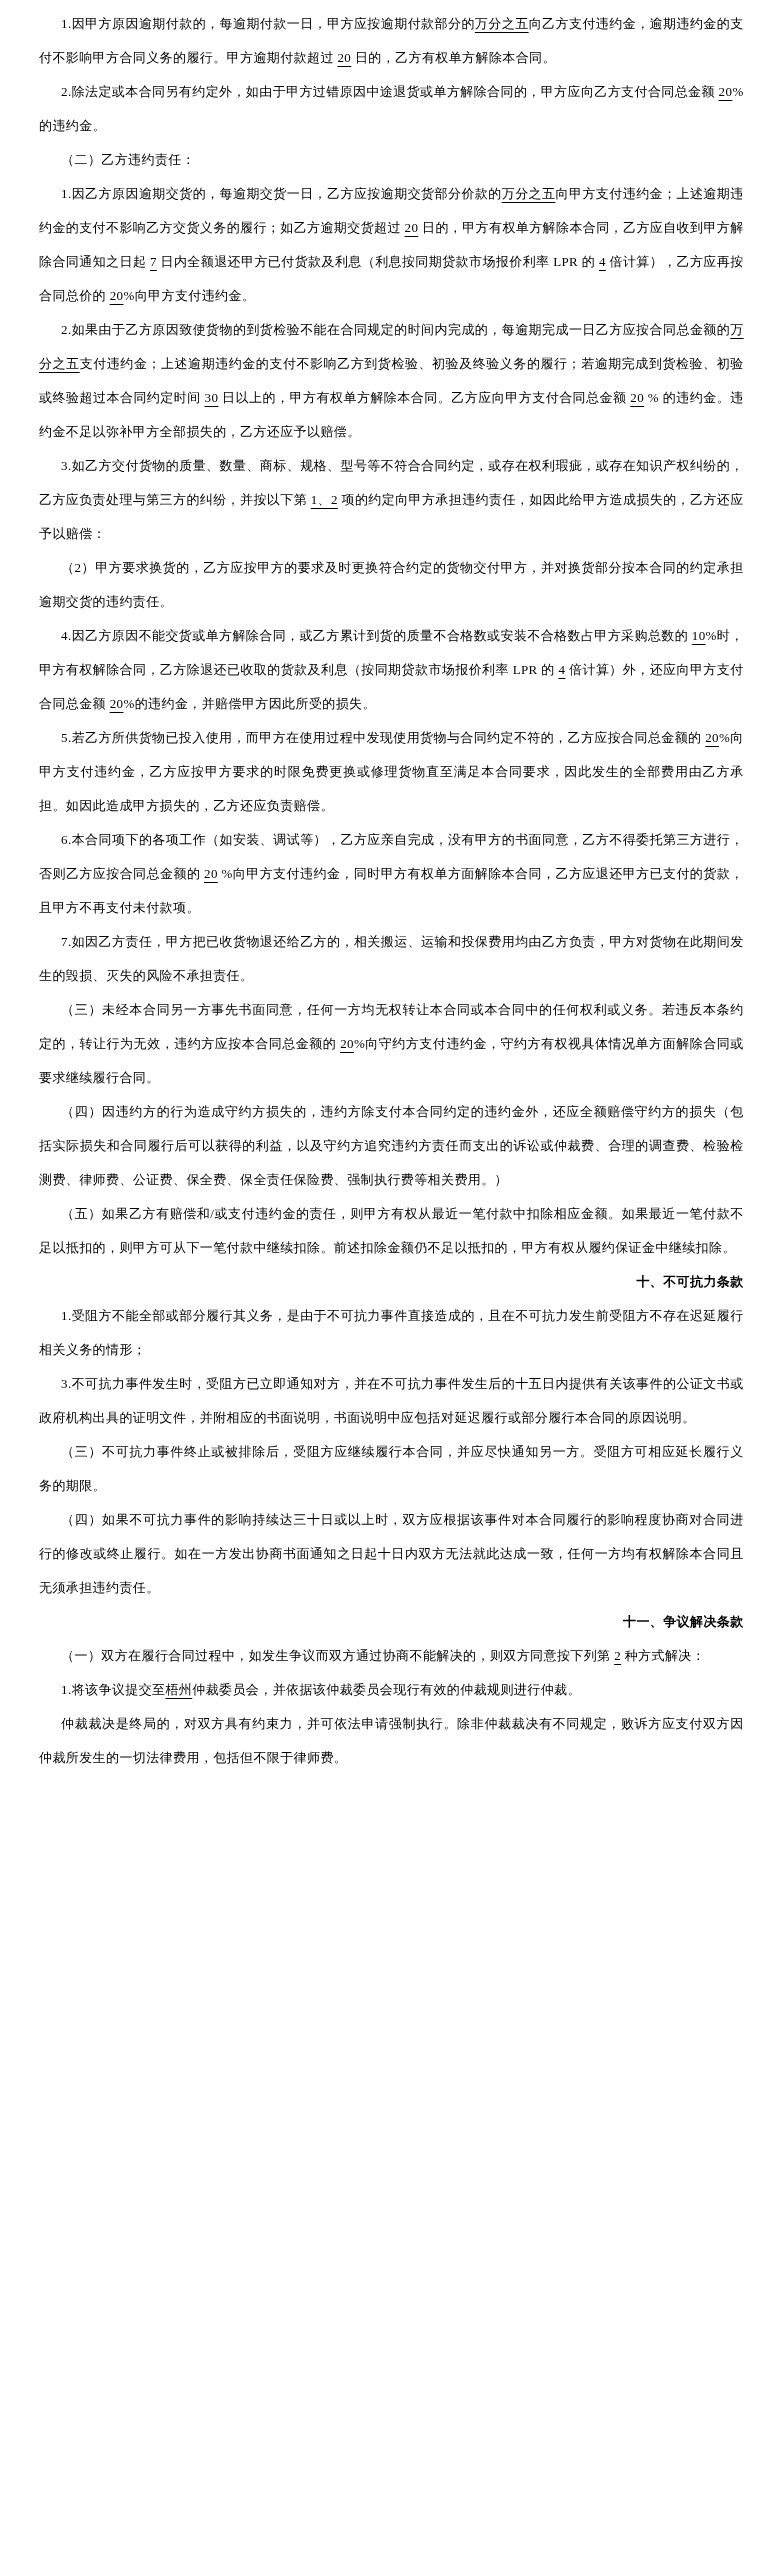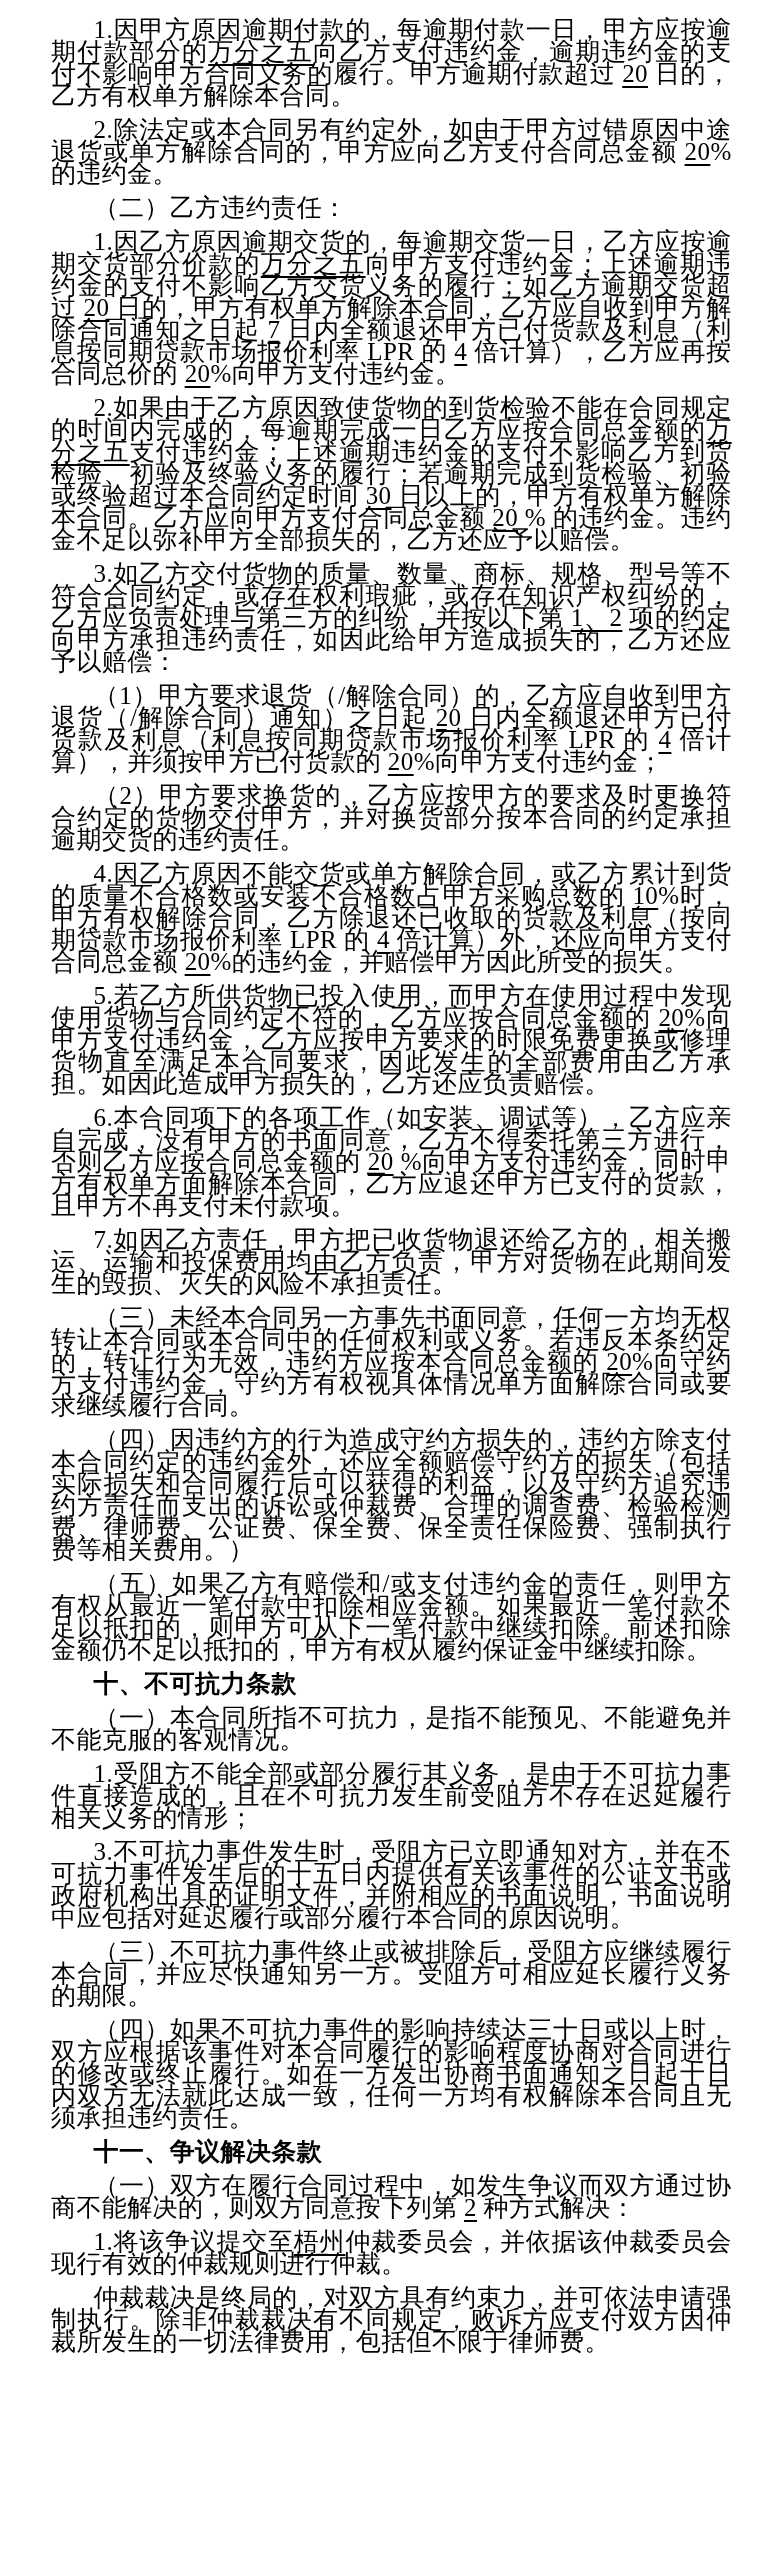--- a/index.html
+++ b/index.html
@@ -13,59 +13,57 @@
     overflow: hidden;
     font-family: "Liberation Serif", "DejaVu Serif", serif;
     color: #000000;
   }
   .doc {
     padding: 6.7px 22.4px 0 39px;
     box-sizing: border-box;
     width: 766px;
   }
   .para {
-    margin: 12px;
-    font-size: 25px;
-    line-height: 22px;
+    margin: 0;
+    font-size: 13px;
+    line-height: 34px;
     text-align: justify;
     text-indent: 1.7em;
     letter-spacing: 0.4px;
     word-break: break-all;
   }
   .para.heading {
     font-weight: bold;
-    text-align: left;
+    text-align: right;
   }
   .u {
     text-decoration: underline;
     text-underline-offset: 3.7px;
   }
 </style>
 </head>
 <body>
 
 <div class="doc">
   <div>
       <p class="para"><span>1.因甲方原因逾期付款的，每逾期付款一日，甲方应按逾期付款部分的</span><span class="u">万分之五</span><span>向乙方支付违约金，逾期违约金的支付不影响甲方合同义务的履行。甲方逾期付款超过 </span><span class="u">20</span><span> 日的，乙方有权单方解除本合同。</span></p>
       <p class="para"><span>2.除法定或本合同另有约定外，如由于甲方过错原因中途退货或单方解除合同的，甲方应向乙方支付合同总金额 </span><span class="u">20</span><span>%的违约金。</span></p>
       <p class="para"><span>（二）乙方违约责任：</span></p>
       <p class="para"><span>1.因乙方原因逾期交货的，每逾期交货一日，乙方应按逾期交货部分价款的</span><span class="u">万分之五</span><span>向甲方支付违约金；上述逾期违约金的支付不影响乙方交货义务的履行；如乙方逾期交货超过 </span><span class="u">20</span><span> 日的，甲方有权单方解除本合同，乙方应自收到甲方解除合同通知之日起 </span><span class="u">7</span><span> 日内全额退还甲方已付货款及利息（利息按同期贷款市场报价利率 LPR 的 </span><span class="u">4</span><span> 倍计算），乙方应再按合同总价的 </span><span class="u">20</span><span>%向甲方支付违约金。</span></p>
       <p class="para"><span>2.如果由于乙方原因致使货物的到货检验不能在合同规定的时间内完成的，每逾期完成一日乙方应按合同总金额的</span><span class="u">万分之五</span><span>支付违约金；上述逾期违约金的支付不影响乙方到货检验、初验及终验义务的履行；若逾期完成到货检验、初验或终验超过本合同约定时间 </span><span class="u">30</span><span> 日以上的，甲方有权单方解除本合同。乙方应向甲方支付合同总金额 </span><span class="u">20</span><span> % 的违约金。违约金不足以弥补甲方全部损失的，乙方还应予以赔偿。</span></p>
       <p class="para"><span>3.如乙方交付货物的质量、数量、商标、规格、型号等不符合合同约定，或存在权利瑕疵，或存在知识产权纠纷的，乙方应负责处理与第三方的纠纷，并按以下第 </span><span class="u">1、2</span><span> 项的约定向甲方承担违约责任，如因此给甲方造成损失的，乙方还应予以赔偿：</span></p>
-      <p class="para"><span>（1）甲方要求退货（/解除合同）的，乙方应自收到甲方退货（/解除合同）通知）之日起 </span><span class="u">20</span><span> 日内全额退还甲方已付货款及利息（利息按同期贷款市场报价利率 LPR 的 </span><span class="u">4</span><span> 倍计算），并须按甲方已付货款的 </span><span class="u">20</span><span>%向甲方支付违约金；</span></p>
       <p class="para"><span>（2）甲方要求换货的，乙方应按甲方的要求及时更换符合约定的货物交付甲方，并对换货部分按本合同的约定承担逾期交货的违约责任。</span></p>
       <p class="para"><span>4.因乙方原因不能交货或单方解除合同，或乙方累计到货的质量不合格数或安装不合格数占甲方采购总数的 </span><span class="u">10</span><span>%时，甲方有权解除合同，乙方除退还已收取的货款及利息（按同期贷款市场报价利率 LPR 的 </span><span class="u">4</span><span> 倍计算）外，还应向甲方支付合同总金额 </span><span class="u">20</span><span>%的违约金，并赔偿甲方因此所受的损失。</span></p>
       <p class="para"><span>5.若乙方所供货物已投入使用，而甲方在使用过程中发现使用货物与合同约定不符的，乙方应按合同总金额的 </span><span class="u">20</span><span>%向甲方支付违约金，乙方应按甲方要求的时限免费更换或修理货物直至满足本合同要求，因此发生的全部费用由乙方承担。如因此造成甲方损失的，乙方还应负责赔偿。</span></p>
       <p class="para"><span>6.本合同项下的各项工作（如安装、调试等），乙方应亲自完成，没有甲方的书面同意，乙方不得委托第三方进行，否则乙方应按合同总金额的 </span><span class="u">20</span><span> %向甲方支付违约金，同时甲方有权单方面解除本合同，乙方应退还甲方已支付的货款，且甲方不再支付未付款项。</span></p>
       <p class="para"><span>7.如因乙方责任，甲方把已收货物退还给乙方的，相关搬运、运输和投保费用均由乙方负责，甲方对货物在此期间发生的毁损、灭失的风险不承担责任。</span></p>
       <p class="para"><span>（三）未经本合同另一方事先书面同意，任何一方均无权转让本合同或本合同中的任何权利或义务。若违反本条约定的，转让行为无效，违约方应按本合同总金额的 </span><span class="u">20</span><span>%向守约方支付违约金，守约方有权视具体情况单方面解除合同或要求继续履行合同。</span></p>
       <p class="para"><span>（四）因违约方的行为造成守约方损失的，违约方除支付本合同约定的违约金外，还应全额赔偿守约方的损失（包括实际损失和合同履行后可以获得的利益，以及守约方追究违约方责任而支出的诉讼或仲裁费、合理的调查费、检验检测费、律师费、公证费、保全费、保全责任保险费、强制执行费等相关费用。）</span></p>
       <p class="para"><span>（五）如果乙方有赔偿和/或支付违约金的责任，则甲方有权从最近一笔付款中扣除相应金额。如果最近一笔付款不足以抵扣的，则甲方可从下一笔付款中继续扣除。前述扣除金额仍不足以抵扣的，甲方有权从履约保证金中继续扣除。</span></p>
       <p class="para heading"><span>十、不可抗力条款</span></p>
-      <p class="para"><span>（一）本合同所指不可抗力，是指不能预见、不能避免并不能克服的客观情况。</span></p>
       <p class="para"><span>1.受阻方不能全部或部分履行其义务，是由于不可抗力事件直接造成的，且在不可抗力发生前受阻方不存在迟延履行相关义务的情形；</span></p>
       <p class="para"><span>3.不可抗力事件发生时，受阻方已立即通知对方，并在不可抗力事件发生后的十五日内提供有关该事件的公证文书或政府机构出具的证明文件，并附相应的书面说明，书面说明中应包括对延迟履行或部分履行本合同的原因说明。</span></p>
       <p class="para"><span>（三）不可抗力事件终止或被排除后，受阻方应继续履行本合同，并应尽快通知另一方。受阻方可相应延长履行义务的期限。</span></p>
       <p class="para"><span>（四）如果不可抗力事件的影响持续达三十日或以上时，双方应根据该事件对本合同履行的影响程度协商对合同进行的修改或终止履行。如在一方发出协商书面通知之日起十日内双方无法就此达成一致，任何一方均有权解除本合同且无须承担违约责任。</span></p>
       <p class="para heading"><span>十一、争议解决条款</span></p>
       <p class="para"><span>（一）双方在履行合同过程中，如发生争议而双方通过协商不能解决的，则双方同意按下列第 </span><span class="u">2</span><span> 种方式解决：</span></p>
       <p class="para"><span>1.将该争议提交至</span><span class="u">梧州</span><span>仲裁委员会，并依据该仲裁委员会现行有效的仲裁规则进行仲裁。</span></p>
       <p class="para"><span>仲裁裁决是终局的，对双方具有约束力，并可依法申请强制执行。除非仲裁裁决有不同规定，败诉方应支付双方因仲裁所发生的一切法律费用，包括但不限于律师费。</span></p>
     </div>
 </div>

